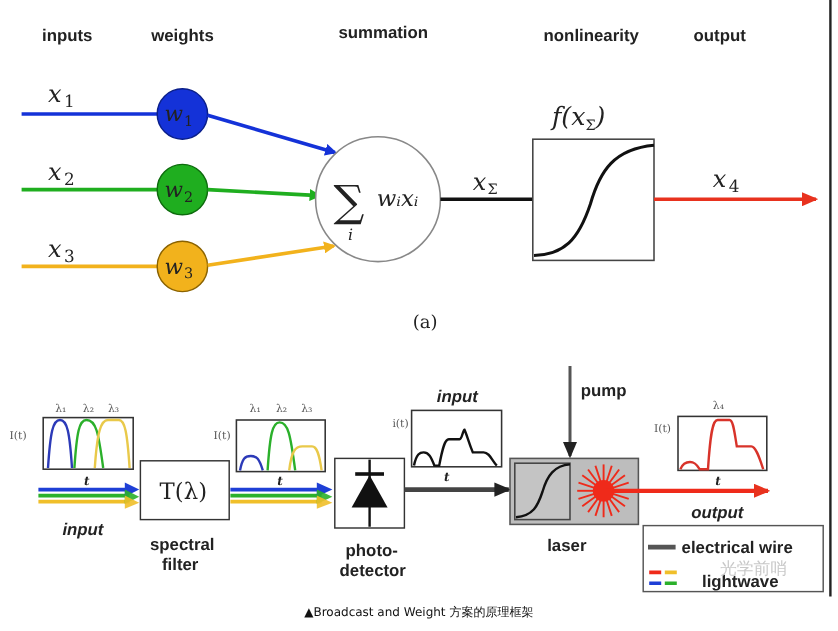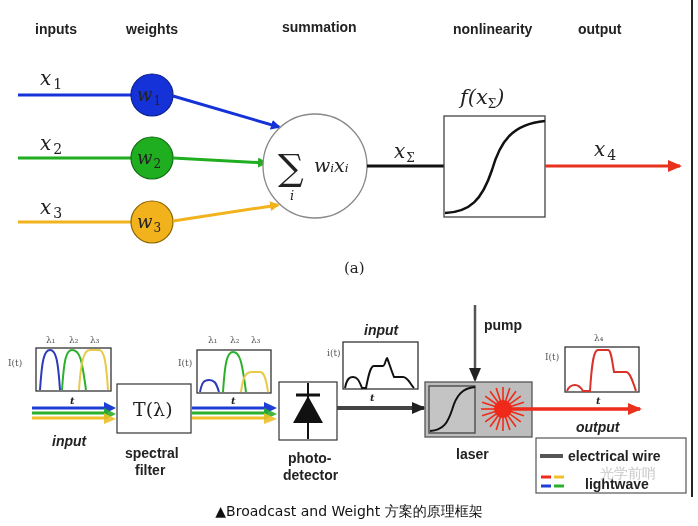--- a/index.html
+++ b/index.html
@@ -4,21 +4,21 @@
 <style>
   html, body { margin:0; padding:0; background:#ffffff; }
   body { width:698px; height:526px; position:relative; overflow:hidden; font-family:"Liberation Sans", sans-serif; }
   #stage { position:absolute; left:0; top:0; width:698px; height:526px; }
   .hdr { font-family:"Liberation Sans", sans-serif; font-weight:bold; font-size:14px; fill:#222; }
   .math { font-family:"DejaVu Serif", serif; font-style:italic; fill:#222; }
   .mathr { font-family:"DejaVu Serif", serif; fill:#222; }
   .lbl { font-family:"Liberation Sans", sans-serif; font-weight:bold; font-size:14px; fill:#222; }
   .ilbl { font-family:"Liberation Sans", sans-serif; font-weight:bold; font-style:italic; font-size:14px; fill:#222; }
   .tiny { font-family:"DejaVu Serif", serif; font-size:9px; fill:#555; }
-  #caption { position:absolute; left:0; width:698px; top:503px; text-align:center; font-family:"DejaVu Sans", sans-serif; font-size:14px; color:#111; }
+  #caption { position:absolute; left:0; width:698px; top:503px; text-align:center; font-family:"DejaVu Sans", sans-serif; font-size:10px; color:#111; }
 </style>
 </head>
 <body>
 
 <svg id="stage" width="698" height="526" viewBox="0 0 698 526" xmlns="http://www.w3.org/2000/svg">
   <defs>
     <marker id="arBlue" markerWidth="10" markerHeight="10" refX="8" refY="5" orient="auto" markerUnits="userSpaceOnUse">
         <path d="M0,0 L10,5 L0,10 Z" fill="#1432d8"></path>
       </marker>
     <marker id="arGreen" markerWidth="10" markerHeight="10" refX="8" refY="5" orient="auto" markerUnits="userSpaceOnUse">

